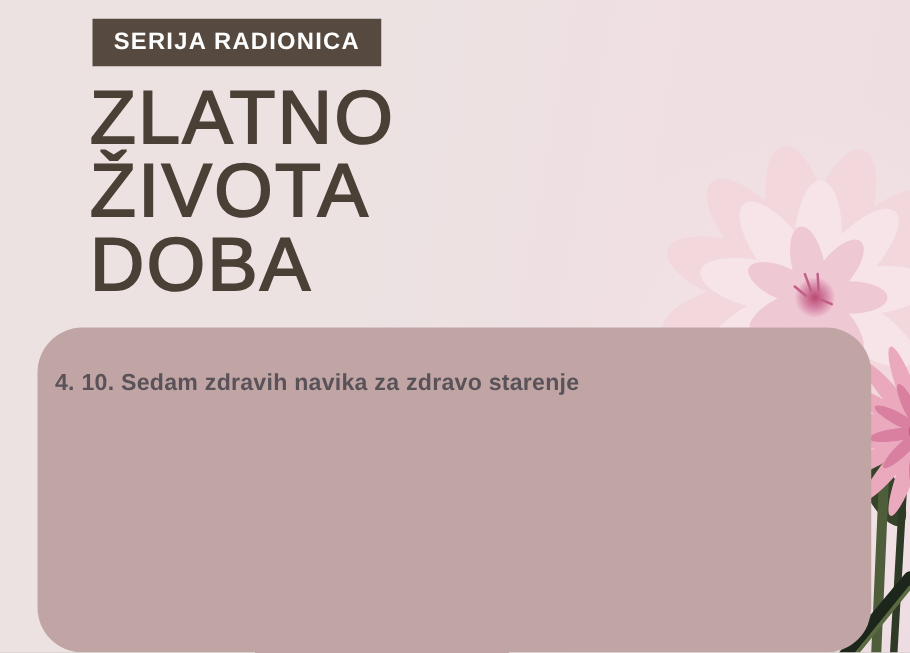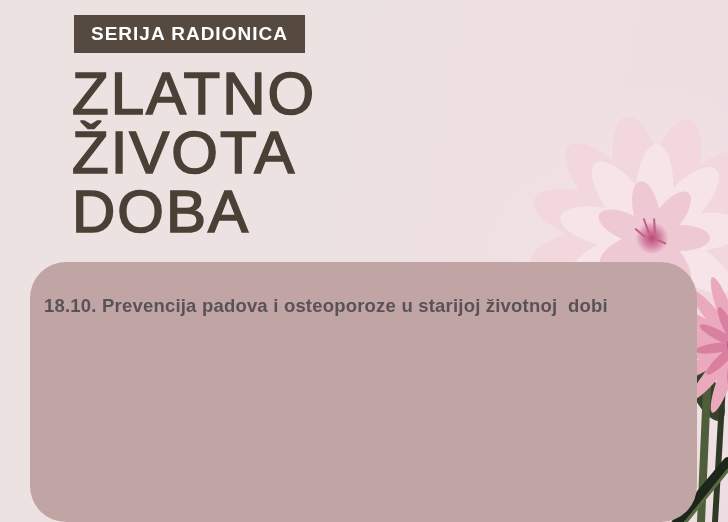--- a/index.html
+++ b/index.html
@@ -153,16 +153,16 @@
     <span>SERIJA RADIONICA</span>
   </div>
 
   <h1 class="title">
     <span>ZLATNO</span>
     <span>ŽIVOTA</span>
     <span>DOBA</span>
   </h1>
 
   <div class="panel">
-    <p class="entry"><span class="date">18.10.</span> <span class="txt">Prevencija padova i osteoporoze u starijoj životnoj  dobi</span></p>
+    <p class="entry"><span class="date">4. 10.</span> <span class="txt">Sedam zdravih navika za zdravo starenje</span></p>
   </div>
 
 </div>
 
 </body></html>

